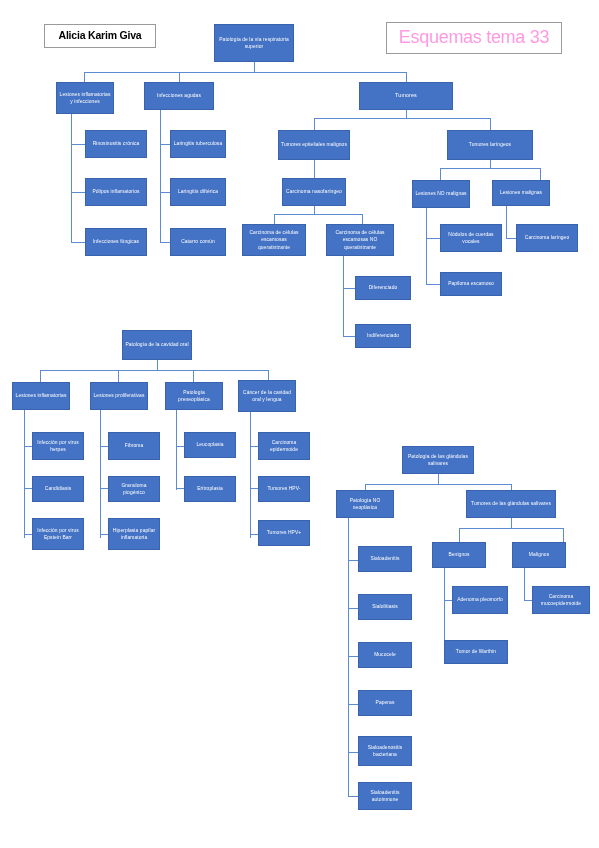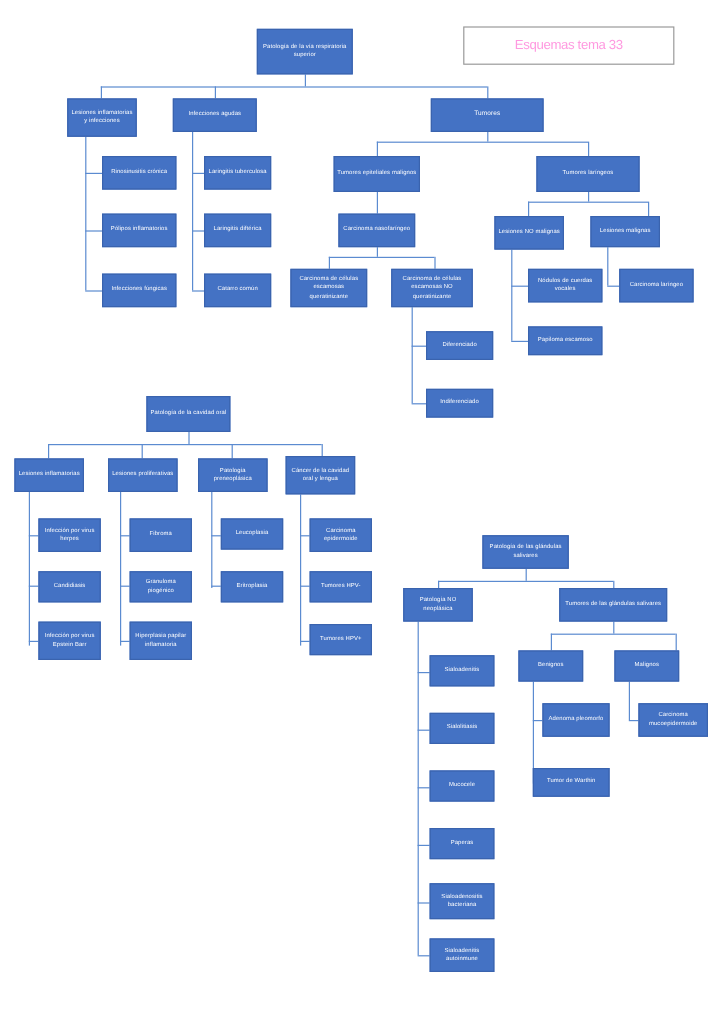--- a/index.html
+++ b/index.html
@@ -16,21 +16,21 @@
     border:1px solid #9a9a9a;background:#ffffff;
     display:flex;align-items:center;justify-content:center;
     text-align:center;line-height:1.1;
   }
   .hdr-name{
     left:44px;top:24px;width:112px;height:24px;
     font-size:10.5px;font-weight:bold;color:#000000;letter-spacing:-0.2px;
   }
   .hdr-title{
     left:386px;top:22px;width:176px;height:32px;
-    font-size:11px;color:#FF99E0;letter-spacing:-0.3px;
+    font-size:18px;color:#FF99E0;letter-spacing:-0.3px;
   }
 
   
   .node{
     position:absolute;box-sizing:border-box;
     background:#4472C4;border:1px solid #3A63AE;
     color:#ffffff;
     display:flex;align-items:center;justify-content:center;
     text-align:center;
     font-size:4.9px;line-height:1.45;
@@ -44,20 +44,23 @@
   
   .ln{position:absolute;background:#5B8BD0;z-index:1;}
   .lnh{height:1px;}
   .lnv{width:1px;}
 </style>
 </head>
 <body>
 
 <div id="canvas">
 
+  <div class="hdr-box hdr-name" style="border-color: rgb(154, 154, 154);">
+    <span>Alicia Karim Giva</span>
+  </div>
   <div class="hdr-box hdr-title" style="color: rgb(255, 153, 224); border-color: rgb(154, 154, 154);">
     <span>Esquemas tema 33</span>
   </div>
 
   <div class="node" style="left: 214px; top: 24px; width: 80px; height: 38px; background: rgb(68, 114, 196); border-color: rgb(58, 99, 174); color: rgb(255, 255, 255);">Patología de la vía respiratoria superior</div>
 
   <div class="ln lnv" style="left: 254px; top: 62px; height: 10px; background: rgb(91, 139, 208);"></div>
   <div class="ln lnh" style="left: 84px; top: 72px; width: 322px; background: rgb(91, 139, 208);"></div>
   <div class="ln lnv" style="left: 84px; top: 72px; height: 10px; background: rgb(91, 139, 208);"></div>
   <div class="ln lnv" style="left: 179px; top: 72px; height: 10px; background: rgb(91, 139, 208);"></div>

